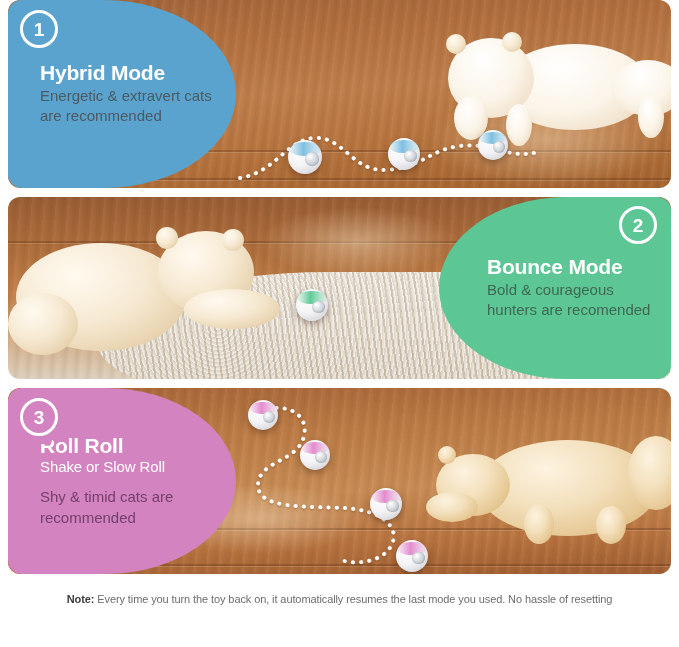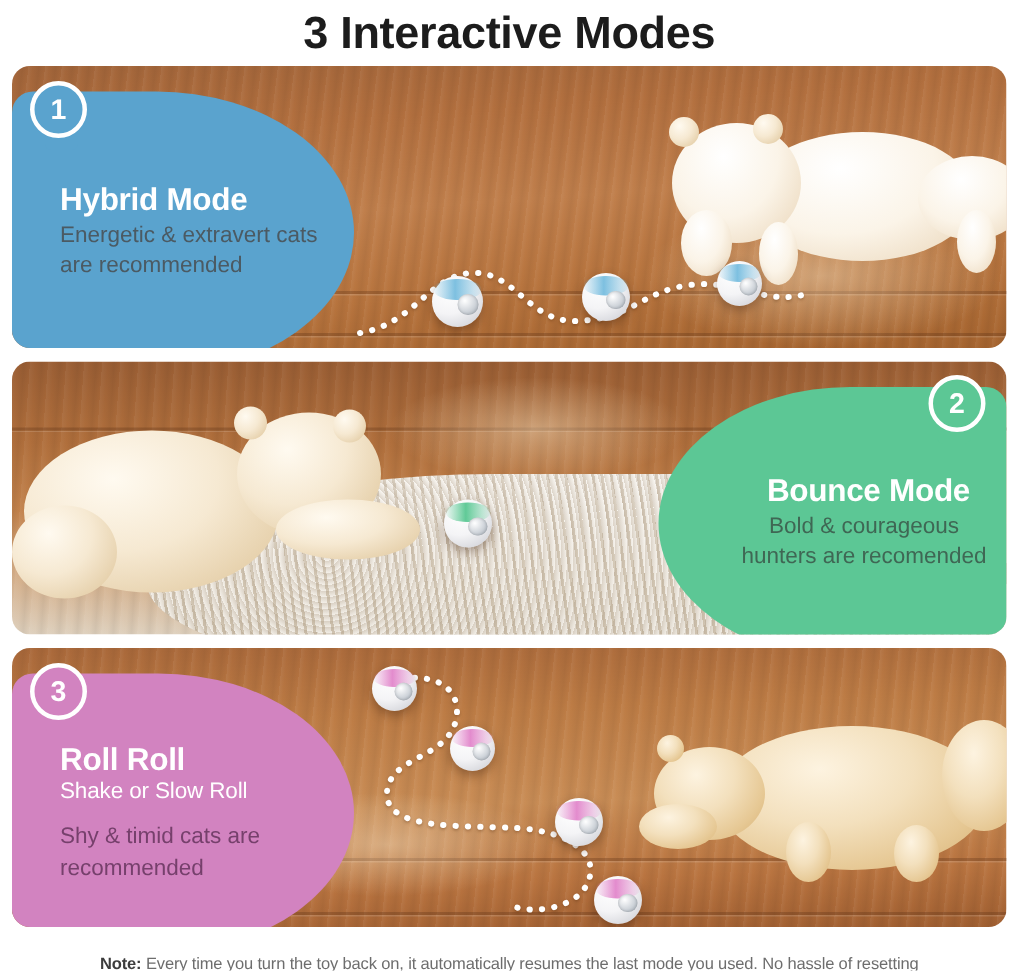--- a/index.html
+++ b/index.html
@@ -171,42 +171,42 @@
     fill: none;
     stroke: #ffffff;
     stroke-width: 2.4;
     stroke-linecap: round;
     filter: drop-shadow(0 1px 1px rgba(80,40,10,0.3));
   }
 
   
   .blob {
     position: absolute;
-    top: 17px;
+    top: 0;
     height: 100%;
     display: flex;
     flex-direction: column;
     justify-content: center;
   }
   .blob-left {
     left: 0;
     width: 228px;
     border-radius: 14px 132px 132px 14px / 14px 94px 94px 14px;
     padding-left: 32px;
     box-sizing: border-box;
   }
   .blob-right {
     right: 0;
     width: 232px;
     border-radius: 132px 14px 14px 132px / 94px 14px 14px 94px;
     padding-left: 48px;
     box-sizing: border-box;
   }
   .blob-blue  { background: #5aa3ce; }
-  .blob-green { background: #5cc795; text-align: center; }
+  .blob-green { background: #5cc795; }
   .blob-pink  { background: #d283c0; }
 
   .mode-title {
     font-size: 21px;
     font-weight: bold;
     color: #ffffff;
     line-height: 1.12;
     margin-bottom: 1px;
     letter-spacing: -0.2px;
   }
@@ -264,21 +264,20 @@
     padding-top: 10px;
     letter-spacing: -0.1px;
   }
   .footer-note b { color: #3d3d3d; }
 </style>
 </head>
 <body>
 
 <div>
 
-  <div class="page-title">3 Interactive Modes</div>
 
   <div class="panels">
 
     <div class="panel panel-1">
       <div class="floor floor-1"></div>
       <div class="plank" style="top:150px;"></div>
       <div class="plank" style="top:178px;"></div>
       <div class="sheen" style="left:420px;top:92px;width:240px;height:96px;"></div>
 
       

